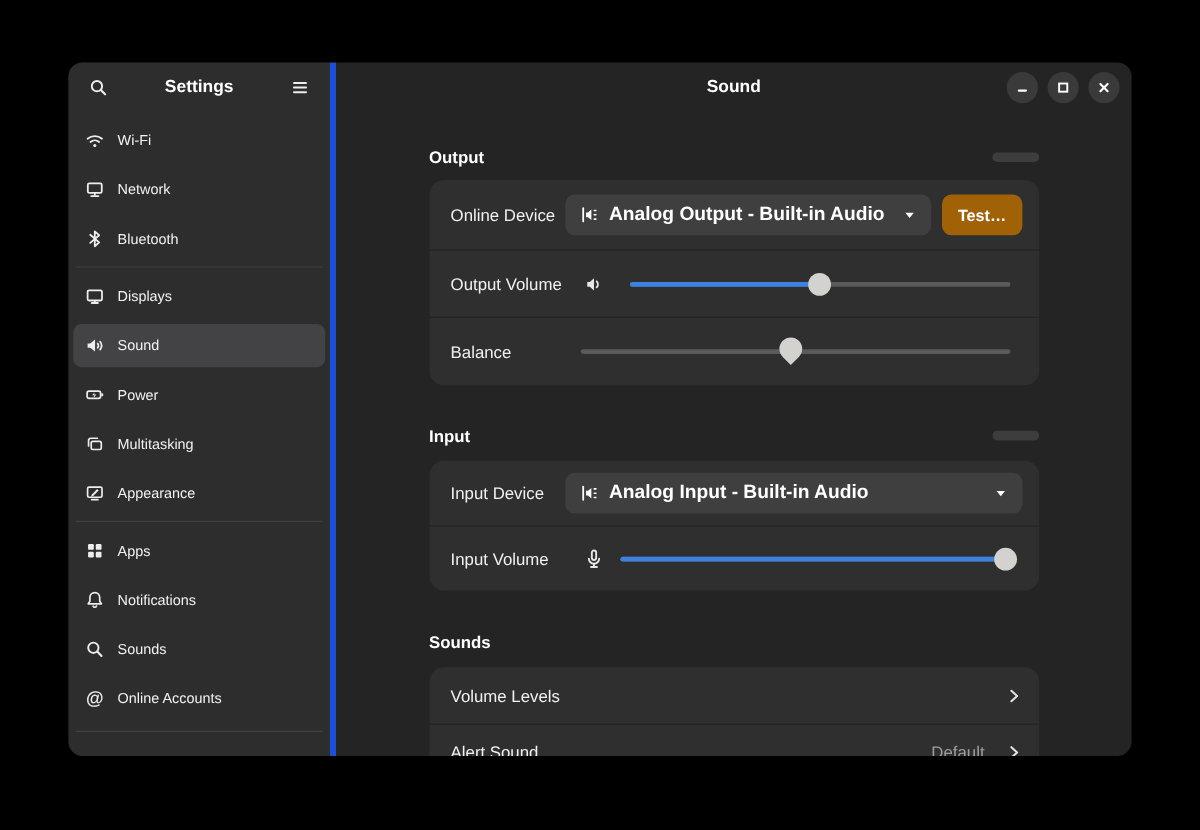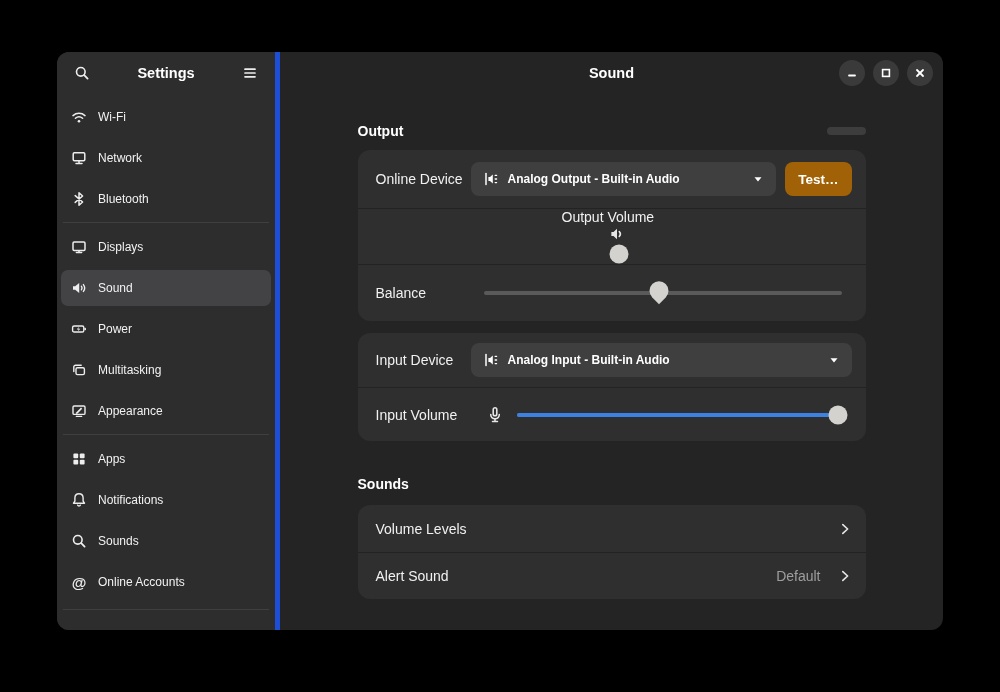--- a/index.html
+++ b/index.html
@@ -40,23 +40,23 @@
   .section-title{display:flex;align-items:center;justify-content:space-between;
     color:#fff;font-weight:bold;font-size:14px;height:18px;}
   .pill{width:39px;height:8px;border-radius:4px;background:#3d3d3d;}
   .st-1{margin-top:28px;} .st-2{margin-top:33px;} .st-3{margin-top:34px;}
   .card{background:#2f2f2f;border-radius:12px;margin-top:10px;}
   .card-2{margin-top:12px;} .card-3{margin-top:12px;}
   .row{display:flex;align-items:center;padding:0 14px 0 18px;box-sizing:border-box;}
   .row + .row{border-top:1px solid rgba(0,0,0,.25);}
   .row-label{font-size:14px;color:#f1f1f1;flex:none;}
   .lbl-95{width:95px;} .lbl-104{width:104px;}
-  .h58{height:58px;} .h56{height:56px;flex-direction:column;} .h57{height:57px;} .h54{height:54px;} .h47{height:47px;}
+  .h58{height:58px;} .h56{height:56px;} .h57{height:57px;} .h54{height:54px;} .h47{height:47px;}
   .dropdown{background:#403f3f;border-radius:8px;height:34px;display:flex;align-items:center;
-    gap:9px;padding:0 12px;color:#fff;font-weight:bold;font-size:12px;border:none;cursor:pointer;box-sizing:border-box;}
+    gap:9px;padding:0 12px;color:#fff;font-weight:bold;font-size:16px;border:none;cursor:pointer;box-sizing:border-box;}
   .dd-fixed{width:305px;flex:none;}
   .dd-grow{flex:1;min-width:0;align-items:center;}
   .dd-caret{margin-left:auto;}
   .btn{background:#a16207;border-radius:8px;height:34px;display:flex;align-items:center;justify-content:center;
     padding:0 13px;color:#fff;font-weight:bold;font-size:13.5px;border:none;cursor:pointer;margin-left:auto;}
   
   .slider{position:relative;height:22px;flex:1;cursor:pointer;}
   .slider .track{position:absolute;left:0;right:0;top:50%;height:4px;margin-top:-2px;background:#5a5a5a;border-radius:2px;}
   .slider .fill{position:absolute;left:0;top:50%;height:4px;margin-top:-2px;background:#3d82e3;border-radius:2px;width:var(--pct,0%);}
   .slider .handle{position:absolute;left:var(--pct,0%);top:50%;width:19px;height:19px;border-radius:50%;
@@ -301,20 +301,24 @@
           <div class="row h57">
             <span class="row-label lbl-104">Balance</span>
             <div class="slider nofill sl-gap-bal" style="--pct: 49%;">
               <div class="track"></div>
 
               <div class="handle pin"></div>
             </div>
           </div>
         </div>
 
+        <div class="section-title st-2">
+          <span>Input</span>
+          <span class="pill"></span>
+        </div>
         <div class="card card-2">
           <div class="row h54">
             <span class="row-label lbl-95">Input Device</span>
             <button class="dropdown dd-grow">
               <span class="sb-icon">
                 <svg width="16" height="16" viewBox="0 0 16 16">
                     <path d="M3 2.5v11" stroke="#fff" stroke-width="1.5" stroke-linecap="round"></path>
                     <path d="M5.4 6H7L9.8 3.6v8.8L7 10H5.4z" fill="#fff"></path>
                     <g stroke="#fff" stroke-width="1.3" stroke-linecap="round">
                       <line x1="12.2" y1="4.4" x2="13.6" y2="4.4"></line>

